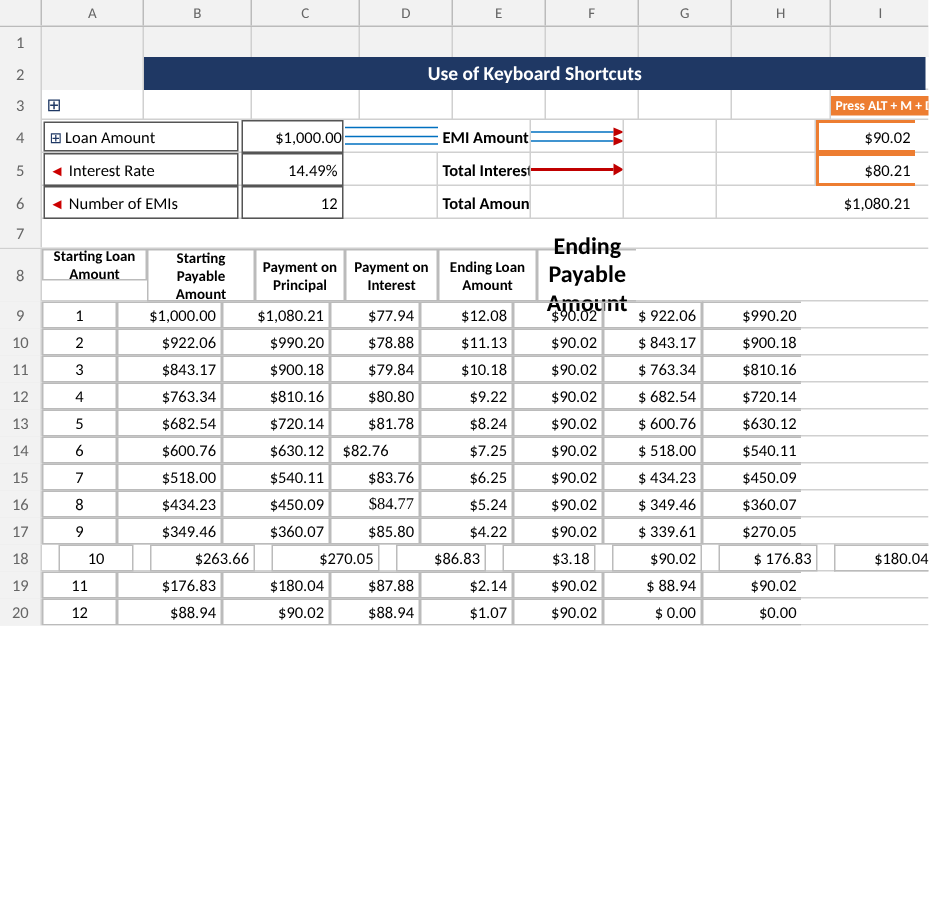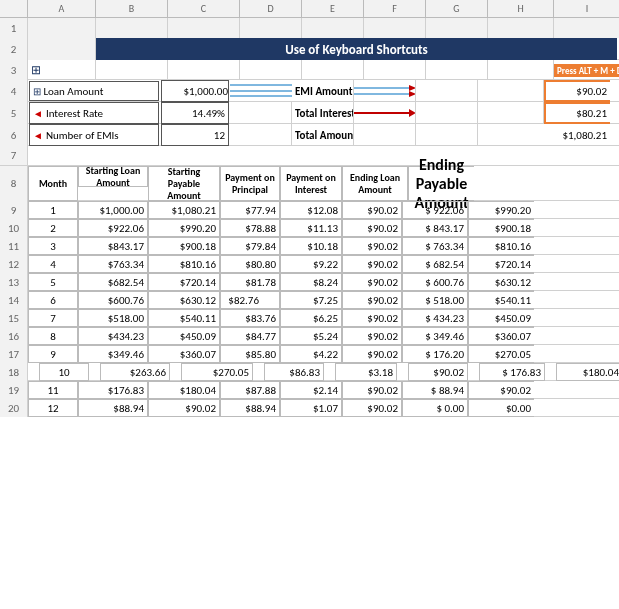--- a/index.html
+++ b/index.html
@@ -193,21 +193,20 @@
   </div>
 
   <div class="spreadsheet-row h20">
     <div class="rn sc bg-gray">7</div>
     <div class="sc" style="flex:1; border-right:none; height:20px;"></div>
   </div>
 
   <div class="spreadsheet-row h35">
     <div class="rn sc bg-gray" style="height:35px;">8</div>
 
-    <div style="display:flex; align-items:center; justify-content:center; width:50px; min-width:50px; height:35px; font-size:10px; font-weight:bold; border:1px solid #bbb; text-align:center;">Month</div>
 
     <div style="display:flex; align-items:center; justify-content:center; width:70px; min-width:70px; height:21px; font-size:10px; font-weight:bold; border:1px solid #bbb; text-align:center; word-wrap:break-word; padding:2px; white-space:normal; line-height:1.2;">Starting Loan Amount</div>
 
     <div style="display:flex; align-items:center; justify-content:center; width:72px; min-width:72px; height:35px; font-size:10px; font-weight:bold; border:1px solid #bbb; text-align:center; word-wrap:break-word; padding:2px; white-space:normal; line-height:1.2;">Starting Payable Amount</div>
 
     <div style="display:flex; align-items:center; justify-content:center; width:60px; min-width:60px; height:35px; font-size:10px; font-weight:bold; border:1px solid #bbb; text-align:center; word-wrap:break-word; padding:2px; white-space:normal; line-height:1.2;">Payment on Principal</div>
 
     <div style="display:flex; align-items:center; justify-content:center; width:62px; min-width:62px; height:35px; font-size:10px; font-weight:bold; border:1px solid #bbb; text-align:center; word-wrap:break-word; padding:2px; white-space:normal; line-height:1.2;">Payment on Interest</div>
 
 
@@ -292,35 +291,35 @@
     <div style="display:flex; align-items:center; height:18px; font-size:11px; border:1px solid #bbb; padding:0 3px; justify-content:flex-end; width:62px; min-width:62px;">$6.25</div>
     <div style="display:flex; align-items:center; height:18px; font-size:11px; border:1px solid #bbb; padding:0 3px; justify-content:flex-end; width:60px; min-width:60px;">$90.02</div>
     <div style="display:flex; align-items:center; height:18px; font-size:11px; border:1px solid #bbb; padding:0 3px; justify-content:flex-end; width:66px; min-width:66px;">$ 434.23</div>
     <div style="display:flex; align-items:center; height:18px; font-size:11px; border:1px solid #bbb; padding:0 3px; justify-content:flex-end; width:66px; min-width:66px; border-right:none;">$450.09</div>
   </div>
       <div class="spreadsheet-row" style="height: 18px;">
     <div class="rn sc bg-gray" style="height:18px;">16</div>
     <div style="display:flex; align-items:center; height:18px; font-size:11px; border:1px solid #bbb; padding:0 3px; justify-content:center; width:50px; min-width:50px;">8</div>
     <div style="display:flex; align-items:center; height:18px; font-size:11px; border:1px solid #bbb; padding:0 3px; justify-content:flex-end; width:70px; min-width:70px;">$434.23</div>
     <div style="display:flex; align-items:center; height:18px; font-size:11px; border:1px solid #bbb; padding:0 3px; justify-content:flex-end; width:72px; min-width:72px;">$450.09</div>
-    <div style="display:flex; align-items:center; height:18px; font-size:11px; border:1px solid #bbb; padding:0 3px; justify-content:flex-end; width:60px; min-width:60px;">$84.77</div>
+    <div style="display:flex; align-items:center; height:18px; font-size:11px; border:1px solid #bbb; padding:0 3px; justify-content:flex-end; width:60px; min-width:60px;font-family:Liberation Serif, serif;">$84.77</div>
     <div style="display:flex; align-items:center; height:18px; font-size:11px; border:1px solid #bbb; padding:0 3px; justify-content:flex-end; width:62px; min-width:62px;">$5.24</div>
     <div style="display:flex; align-items:center; height:18px; font-size:11px; border:1px solid #bbb; padding:0 3px; justify-content:flex-end; width:60px; min-width:60px;">$90.02</div>
     <div style="display:flex; align-items:center; height:18px; font-size:11px; border:1px solid #bbb; padding:0 3px; justify-content:flex-end; width:66px; min-width:66px;">$ 349.46</div>
     <div style="display:flex; align-items:center; height:18px; font-size:11px; border:1px solid #bbb; padding:0 3px; justify-content:flex-end; width:66px; min-width:66px; border-right:none;">$360.07</div>
   </div>
       <div class="spreadsheet-row" style="height: 18px;">
     <div class="rn sc bg-gray" style="height:18px;">17</div>
     <div style="display:flex; align-items:center; height:18px; font-size:11px; border:1px solid #bbb; padding:0 3px; justify-content:center; width:50px; min-width:50px;">9</div>
     <div style="display:flex; align-items:center; height:18px; font-size:11px; border:1px solid #bbb; padding:0 3px; justify-content:flex-end; width:70px; min-width:70px;">$349.46</div>
     <div style="display:flex; align-items:center; height:18px; font-size:11px; border:1px solid #bbb; padding:0 3px; justify-content:flex-end; width:72px; min-width:72px;">$360.07</div>
     <div style="display:flex; align-items:center; height:18px; font-size:11px; border:1px solid #bbb; padding:0 3px; justify-content:flex-end; width:60px; min-width:60px;">$85.80</div>
     <div style="display:flex; align-items:center; height:18px; font-size:11px; border:1px solid #bbb; padding:0 3px; justify-content:flex-end; width:62px; min-width:62px;">$4.22</div>
     <div style="display:flex; align-items:center; height:18px; font-size:11px; border:1px solid #bbb; padding:0 3px; justify-content:flex-end; width:60px; min-width:60px;">$90.02</div>
-    <div style="display:flex; align-items:center; height:18px; font-size:11px; border:1px solid #bbb; padding:0 3px; justify-content:flex-end; width:66px; min-width:66px;">$ 176.20</div>
+    <div style="display:flex; align-items:center; height:18px; font-size:11px; border:1px solid #bbb; padding:0 3px; justify-content:flex-end; width:66px; min-width:66px;">$ 339.61</div>
     <div style="display:flex; align-items:center; height:18px; font-size:11px; border:1px solid #bbb; padding:0 3px; justify-content:flex-end; width:66px; min-width:66px; border-right:none;">$270.05</div>
   </div>
       <div class="spreadsheet-row" style="height: 18px; gap: 11px;">
     <div class="rn sc bg-gray" style="height:18px;">18</div>
     <div style="display:flex; align-items:center; height:18px; font-size:11px; border:1px solid #bbb; padding:0 3px; justify-content:center; width:50px; min-width:50px;">10</div>
     <div style="display:flex; align-items:center; height:18px; font-size:11px; border:1px solid #bbb; padding:0 3px; justify-content:flex-end; width:70px; min-width:70px;">$263.66</div>
     <div style="display:flex; align-items:center; height:18px; font-size:11px; border:1px solid #bbb; padding:0 3px; justify-content:flex-end; width:72px; min-width:72px;">$270.05</div>
     <div style="display:flex; align-items:center; height:18px; font-size:11px; border:1px solid #bbb; padding:0 3px; justify-content:flex-end; width:60px; min-width:60px;">$86.83</div>
     <div style="display:flex; align-items:center; height:18px; font-size:11px; border:1px solid #bbb; padding:0 3px; justify-content:flex-end; width:62px; min-width:62px;">$3.18</div>
     <div style="display:flex; align-items:center; height:18px; font-size:11px; border:1px solid #bbb; padding:0 3px; justify-content:flex-end; width:60px; min-width:60px;">$90.02</div>

